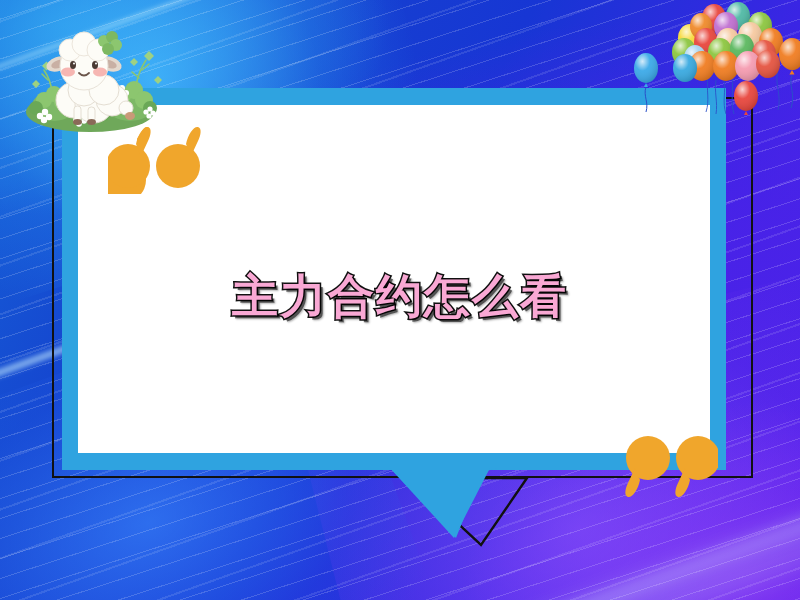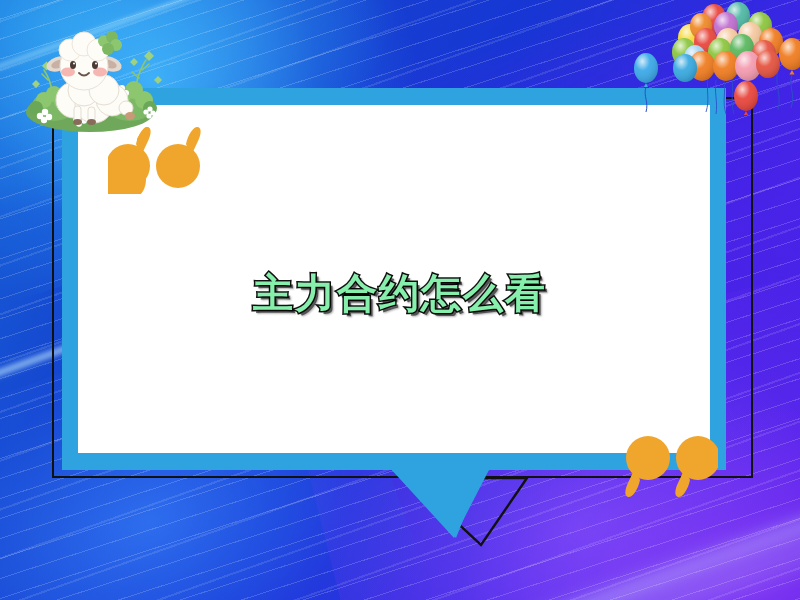--- a/index.html
+++ b/index.html
@@ -144,23 +144,23 @@
 
   
   .title {
     position: absolute;
     left: 0;
     top: 266px;
     width: 800px;
     text-align: center;
     font-family: "DejaVu Sans", "Liberation Sans", sans-serif;
     font-weight: bold;
-    font-size: 40px;
+    font-size: 46px;
     letter-spacing: 2px;
-    color: #86efac;
+    color: #f9a8d4;
     -webkit-text-stroke: 3px #111111;
     paint-order: stroke fill;
     text-shadow:
        3px 3px 0 rgba(0,0,0,0.55),
        4px 4px 2px rgba(0,0,0,0.30);
     white-space: nowrap;
     user-select: none;
   }
 
   

